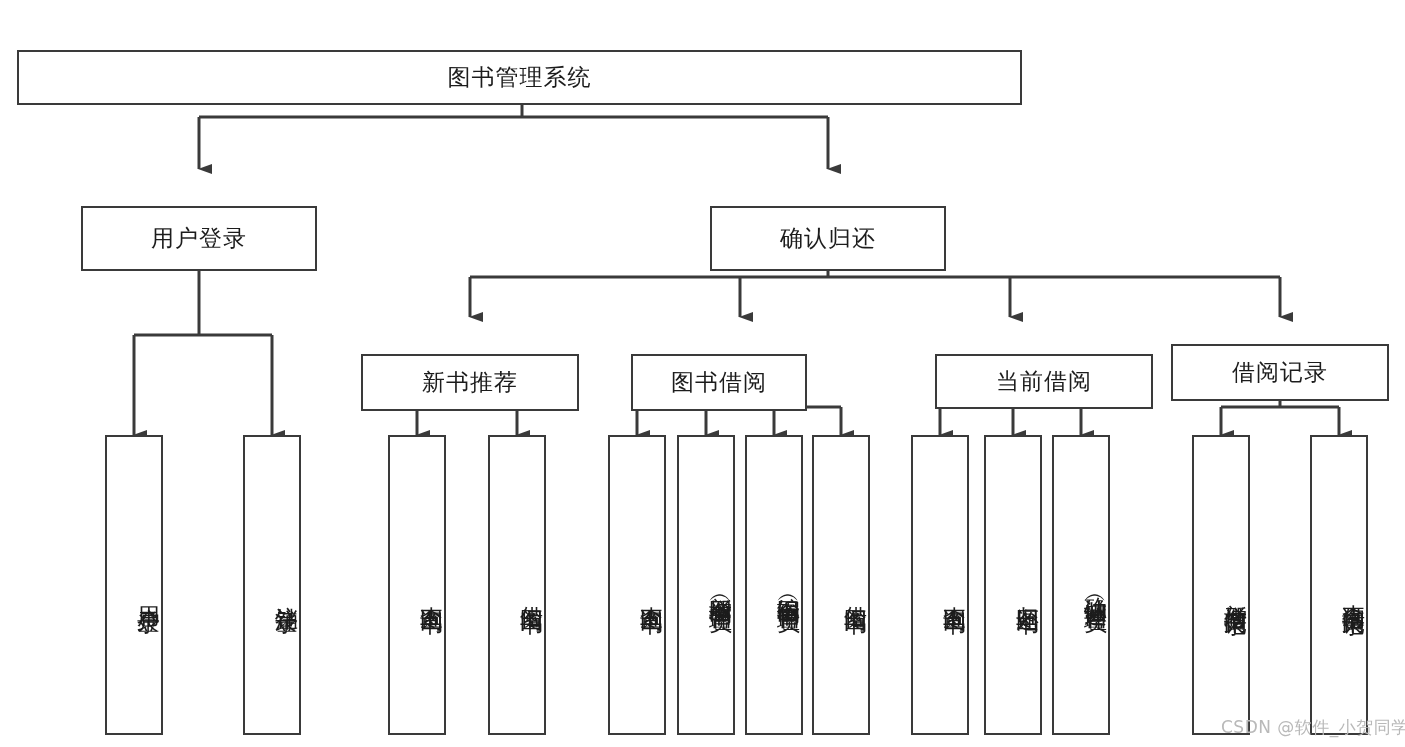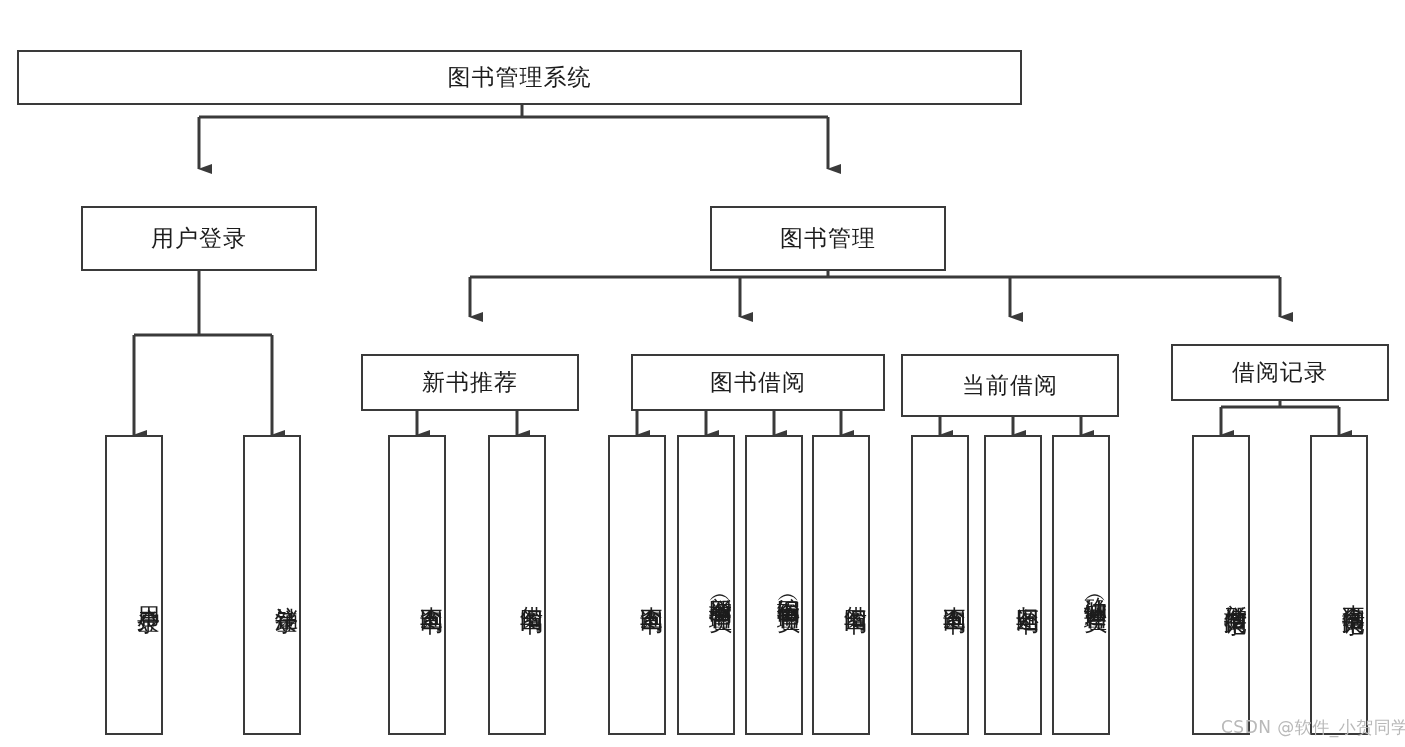--- a/index.html
+++ b/index.html
@@ -105,24 +105,24 @@
         <line x1="1280" y1="374" x2="1280" y2="407"></line>
         <line x1="1221" y1="407" x2="1339" y2="407"></line>
         <line x1="1221" y1="407" x2="1221" y2="435" marker-end="url(#arrowhead)"></line>
         <line x1="1339" y1="407" x2="1339" y2="435" marker-end="url(#arrowhead)"></line>
       </g>
   </svg>
 
   <div id="nodes-layer">
       <div class="node horiz" style="left: 17px; top: 13px; width: 1005px; height: 55px;">图书管理系统</div>
       <div class="node horiz" style="left: 81px; top: 169px; width: 236px; height: 65px;">用户登录</div>
-      <div class="node horiz" style="left: 710px; top: 169px; width: 236px; height: 65px;">图书管理</div>
+      <div class="node horiz" style="left: 710px; top: 169px; width: 236px; height: 65px;">确认归还</div>
       <div class="node horiz" style="left: 361px; top: 317px; width: 218px; height: 57px; text-align: right;">新书推荐</div>
-      <div class="node horiz" style="left: 631px; top: 317px; width: 254px; height: 57px;">图书借阅</div>
-      <div class="node horiz" style="left: 901px; top: 317px; width: 218px; height: 63px; font-family: Liberation Serif, serif;">当前借阅</div>
+      <div class="node horiz" style="left: 631px; top: 317px; width: 176px; height: 57px;">图书借阅</div>
+      <div class="node horiz" style="left: 935px; top: 317px; width: 218px; height: 55px; font-family: Liberation Serif, serif;">当前借阅</div>
       <div class="node horiz" style="left: 1171px; top: 307px; width: 218px; height: 57px; text-align: center;">借阅记录</div>
       <div class="node vert" style="left: 105px; top: 435px; width: 58px; height: 300px;">用户登录</div>
       <div class="node vert" style="left: 243px; top: 435px; width: 58px; height: 300px;">注销登录</div>
       <div class="node vert" style="left: 388px; top: 435px; width: 58px; height: 300px;">查询图书</div>
       <div class="node vert" style="left: 488px; top: 435px; width: 58px; height: 300px;">借阅图书</div>
       <div class="node vert" style="left: 608px; top: 435px; width: 58px; height: 300px;">查询图书</div>
       <div class="node vert tall-text" style="left: 677px; top: 435px; width: 58px; height: 300px;">新增图书（管理员）</div>
       <div class="node vert tall-text" style="left: 745px; top: 435px; width: 58px; height: 300px;">编辑图书（管理员）</div>
       <div class="node vert" style="left: 812px; top: 435px; width: 58px; height: 300px;">借阅图书</div>
       <div class="node vert" style="left: 911px; top: 435px; width: 58px; height: 300px;">查询图书</div>

